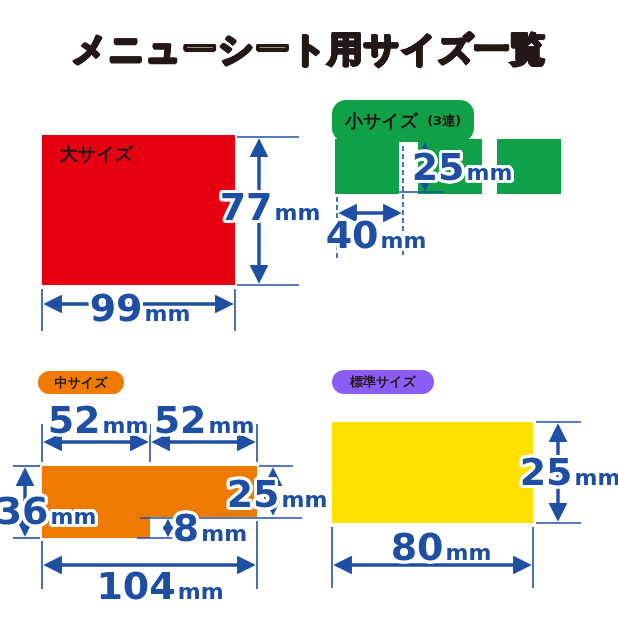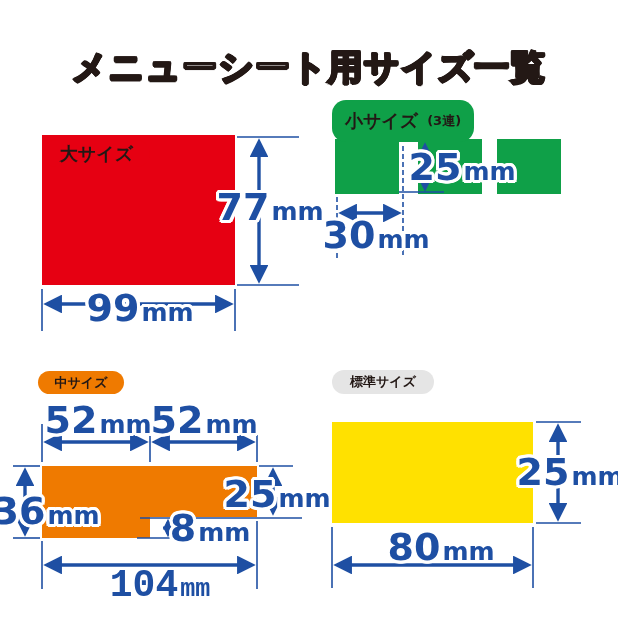--- a/index.html
+++ b/index.html
@@ -3,52 +3,52 @@
 <meta charset="utf-8">
 <style>
   html,body{margin:0;padding:0;}
   body{
     width:618px;height:618px;position:relative;background:#ffffff;
     font-family:"DejaVu Sans","Liberation Sans",sans-serif;overflow:hidden;
   }
   .abs{position:absolute;}
   
   .title{
-    left:0;right:0;top:44px;text-align:center;
+    left:0;right:0;top:26px;text-align:center;
     font-size:35px;font-weight:900;letter-spacing:1px;
     color:#ffffff;-webkit-text-stroke:2px #231815;
     text-shadow:1.5px 0 #231815,-1.5px 0 #231815,0 1.5px #231815,0 -1.5px #231815,
       1px 1px #231815,-1px 1px #231815,1px -1px #231815,-1px -1px #231815;
     white-space:nowrap;
   }
   
   .pill{
     display:flex;align-items:center;justify-content:center;
     border-radius:14px;color:#231815;font-weight:900;white-space:nowrap;
   }
   .pill .main{font-size:18px;}
   .pill .suffix{font-size:13px;margin-left:9px;}
   .pill-large{left:43px;top:100px;width:107px;height:27px;background:#e60012;margin-top:40px;}
   .pill-small{left:332px;top:100px;width:142px;height:42px;background:#0fa048;}
   .pill-medium{left:38px;top:371px;width:86px;height:23px;background:#ef7a00;}
   .pill-medium .main,.pill-standard .main{font-size:13px;}
-  .pill-standard{left:332px;top:370px;width:102px;height:24px;background:#e5e5e5;}
+  .pill-standard{left:332px;top:370px;width:102px;height:24px;background:#8b5cf6;}
   
   .dim{
     transform:translate(-50%,-50%);white-space:nowrap;line-height:1;
     color:#1e4fa3;font-weight:900;
   }
   .dim span{
     text-shadow:3px 0 0 #fff,-3px 0 0 #fff,0 3px 0 #fff,0 -3px 0 #fff,
       2.2px 2.2px 0 #fff,-2.2px 2.2px 0 #fff,2.2px -2.2px 0 #fff,-2.2px -2.2px 0 #fff,
       3px 1.5px 0 #fff,3px -1.5px 0 #fff,-3px 1.5px 0 #fff,-3px -1.5px 0 #fff,
       1.5px 3px 0 #fff,-1.5px 3px 0 #fff,1.5px -3px 0 #fff,-1.5px -3px 0 #fff;
   }
   .dim .num{font-size:38px;}
-  .dim .unit{font-size:25px;margin-left:2px;margin-top:36px;}
+  .dim .unit{font-size:22px;margin-left:2px;margin-top:36px;}
   svg .ext{stroke:#1e4fa3;stroke-width:1.6;fill:none;}
   svg .ext-dash{stroke-dasharray:5 3;}
   svg .arrow{stroke:#1e4fa3;stroke-width:3.4;fill:none;}
 </style>
 </head>
 <body>
 
 <svg class="abs" width="618" height="618" viewBox="0 0 618 618" style="left:0;top:0;">
   <defs>
     <marker id="ah" viewBox="0 0 10 10" refX="8" refY="5" markerWidth="5.5" markerHeight="5.5" orient="auto-start-reverse">
@@ -123,38 +123,38 @@
 <div class="abs dim" style="left:270px;top:207px;">
   <span class="num">77</span><span class="unit">mm</span>
 </div>
 <div class="abs dim" style="left:140px;top:308px;">
   <span class="num">99</span><span class="unit">mm</span>
 </div>
 <div class="abs dim" style="left:462px;top:167px;">
   <span class="num">25</span><span class="unit">mm</span>
 </div>
 <div class="abs dim" style="left:376px;top:235px;">
-  <span class="num">30</span><span class="unit">mm</span>
+  <span class="num">40</span><span class="unit">mm</span>
 </div>
 <div class="abs dim" style="left:98px;top:420px;">
   <span class="num">52</span><span class="unit">mm</span>
 </div>
 <div class="abs dim" style="left:204px;top:420px;">
   <span class="num">52</span><span class="unit">mm</span>
 </div>
 <div class="abs dim" style="left:46px;top:511px;">
   <span class="num">36</span><span class="unit">mm</span>
 </div>
 <div class="abs dim" style="left:277px;top:494px;">
   <span class="num">25</span><span class="unit">mm</span>
 </div>
 <div class="abs dim" style="left:210px;top:528px;">
   <span class="num">8</span><span class="unit">mm</span>
 </div>
-<div class="abs dim" style="left:160px;top:586px;font-family:Liberation Mono, monospace;">
+<div class="abs dim" style="left:160px;top:586px;">
   <span class="num">104</span><span class="unit">mm</span>
 </div>
 <div class="abs dim" style="left:570px;top:472px;">
   <span class="num">25</span><span class="unit">mm</span>
 </div>
 <div class="abs dim" style="left:441px;top:547px;">
   <span class="num">80</span><span class="unit">mm</span>
 </div>
 
 </body></html>

